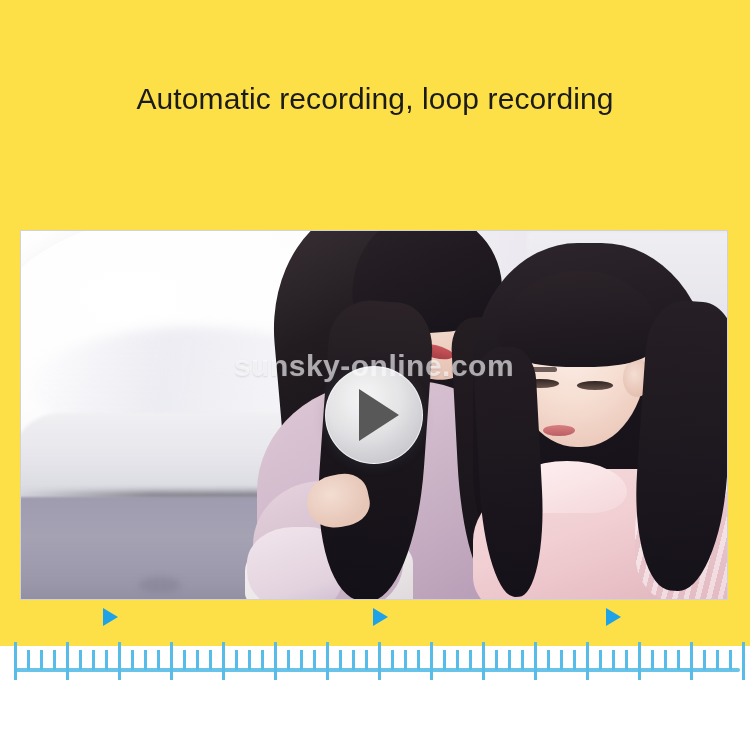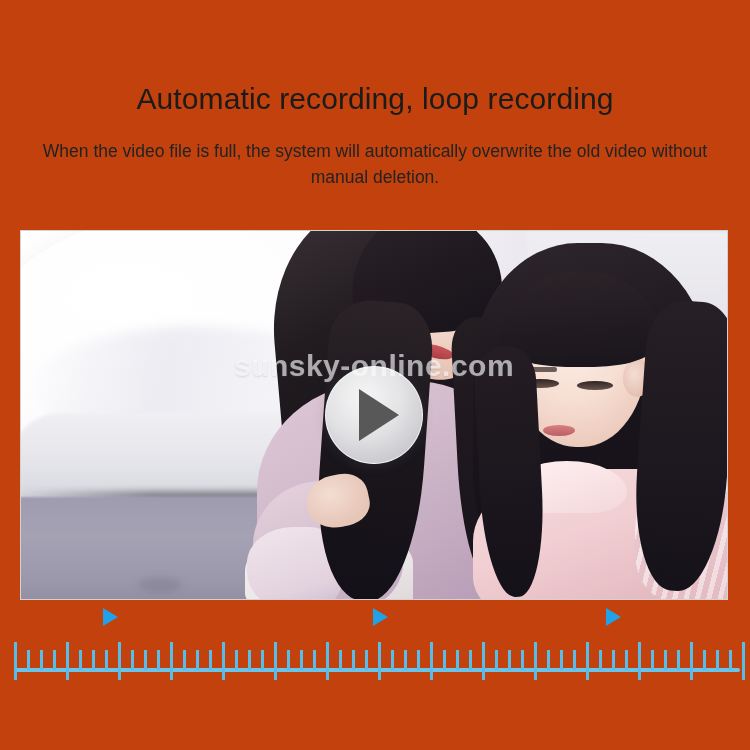--- a/index.html
+++ b/index.html
@@ -11,22 +11,22 @@
     height: 750px;
     background: #ffffff;
     font-family: "Liberation Sans", sans-serif;
     overflow: hidden;
     position: relative;
   }
 
   .page {
     position: relative;
     width: 750px;
-    height: 750px;
-    background: #c2410c;
+    height: 646px;
+    background: #fde047;
   }
 
   
   .headline {
     position: absolute;
     top: 62px;
     left: 0;
     width: 750px;
     text-align: center;
     font-size: 30px;
@@ -431,21 +431,20 @@
     height: 38px;
   }
 </style>
 </head>
 <body>
 
 <div class="page">
 
   <h1 class="headline">Automatic recording, loop recording</h1>
 
-  <p class="subhead">When the video file is full, the system will automatically overwrite the old video without manual deletion.</p>
 
   <div class="video-frame">
     <div class="photo">
       <div class="bg-wall"></div>
       <div class="bg-right"></div>
       <div class="pillow"></div>
       <div class="pillow-fold"></div>
       <div class="cushion"></div>
       <div class="shadow-line"></div>
       <div class="sofa"></div>

